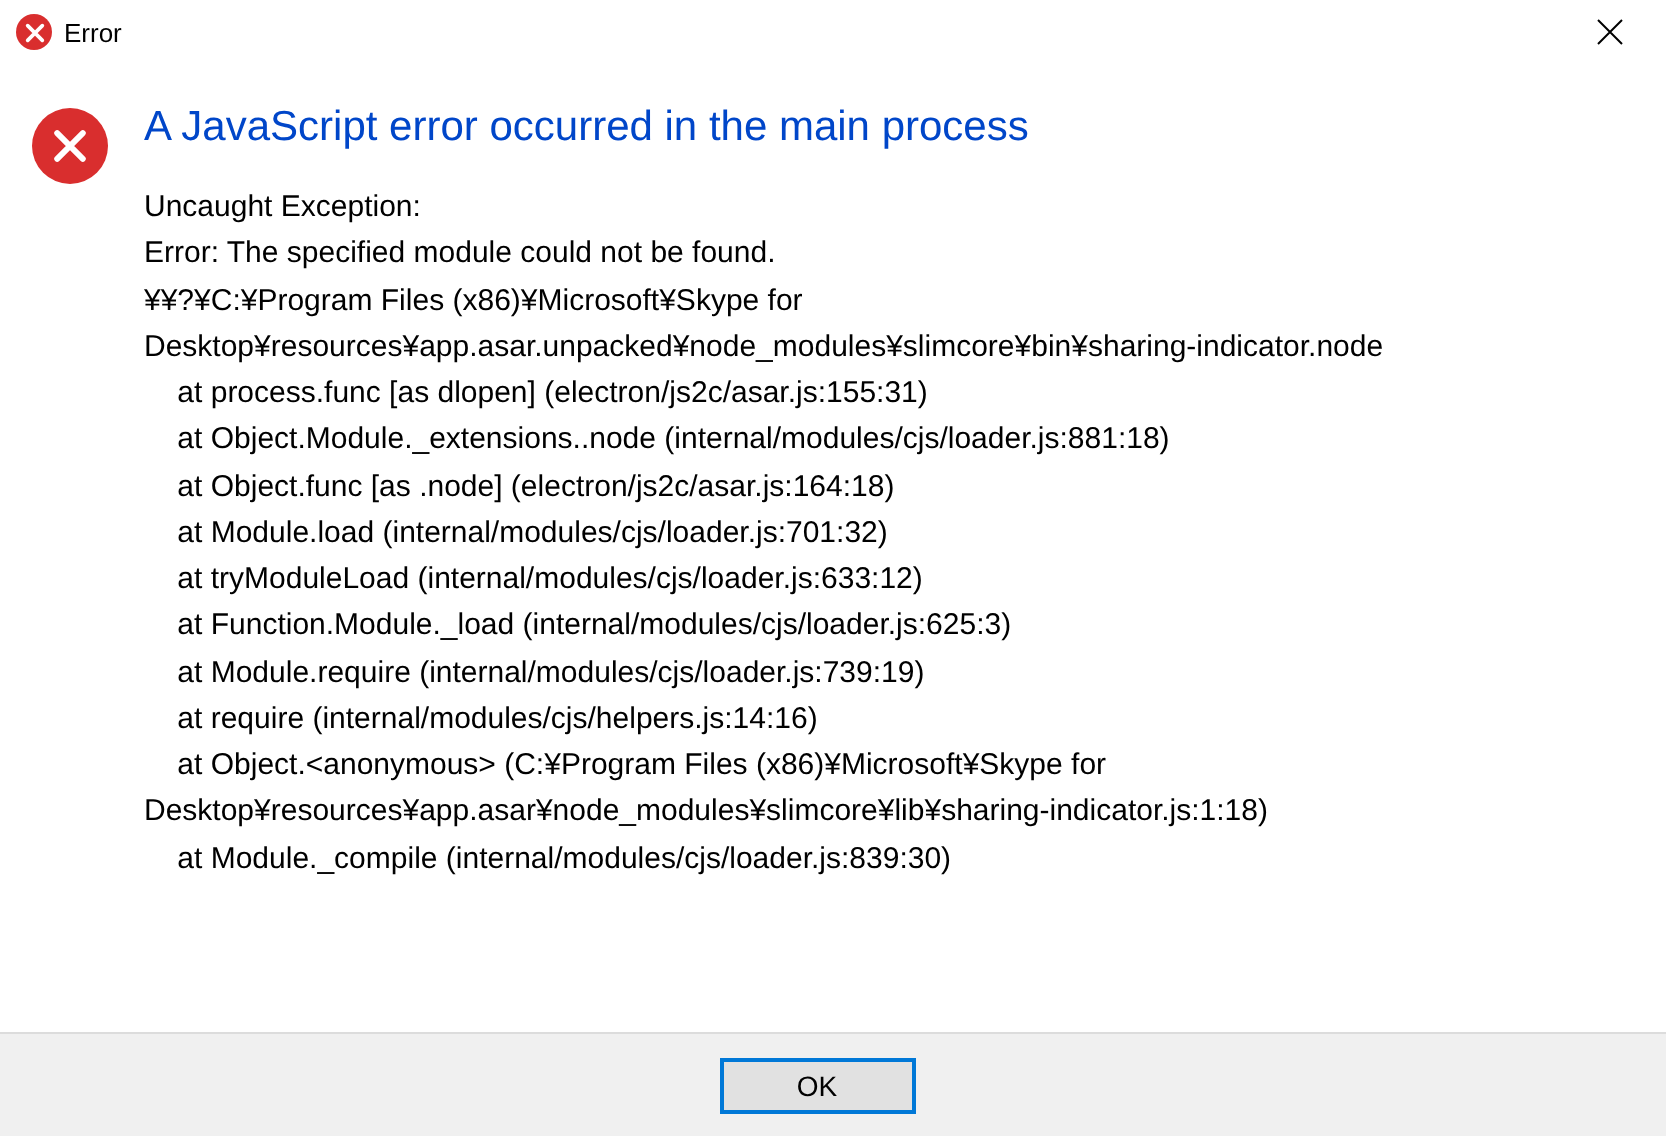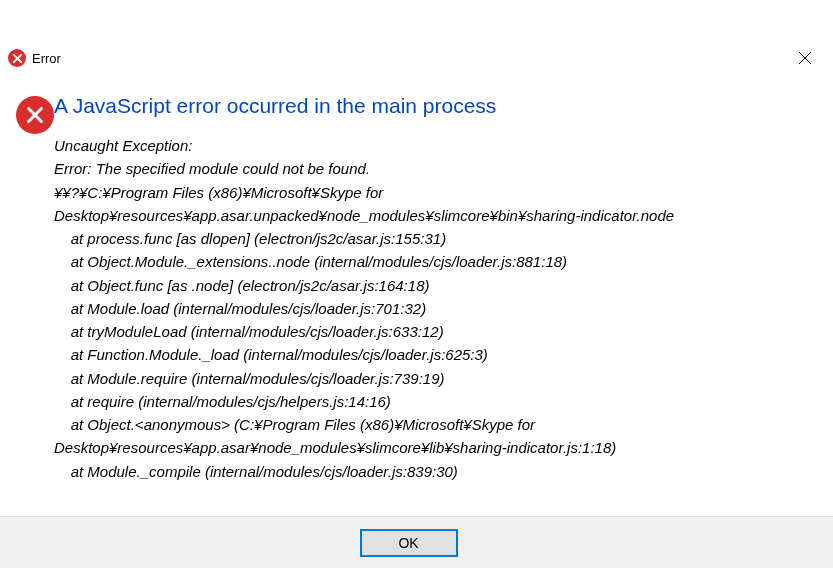--- a/index.html
+++ b/index.html
@@ -14,21 +14,20 @@
       background: #ffffff;
       overflow: hidden;
       position: relative;
     }
     .titlebar {
       display: flex;
       align-items: center;
       justify-content: space-between;
       height: 32px;
       padding: 0 8px 0 8px;
-      margin-top: 42px;
     }
     .titlebar-left {
       display: flex;
       align-items: center;
       gap: 6px;
     }
     .titlebar-icon {
       width: 18px;
       height: 18px;
       border-radius: 50%;
@@ -54,20 +53,21 @@
       justify-content: center;
       cursor: pointer;
     }
     .close-btn svg {
       width: 14px;
       height: 14px;
     }
     .content {
       display: flex;
       padding: 20px 12px 12px 16px;
+      gap: 18px;
     }
     .error-icon {
       width: 38px;
       height: 38px;
       border-radius: 50%;
       background: #d92e2e;
       display: flex;
       align-items: center;
       justify-content: center;
       flex-shrink: 0;
@@ -85,21 +85,20 @@
       font-size: 21px;
       font-weight: 400;
       margin-bottom: 16px;
     }
     .body-text {
       font-size: 15px;
       color: #000;
       line-height: 1.55;
       white-space: pre-wrap;
       font-family: "Segoe UI", Tahoma, sans-serif;
-      font-style: italic;
     }
     .footer {
       position: absolute;
       bottom: 0;
       left: 0;
       right: 0;
       height: 52px;
       background: #f0f0f0;
       border-top: 1px solid #dcdcdc;
       display: flex;

